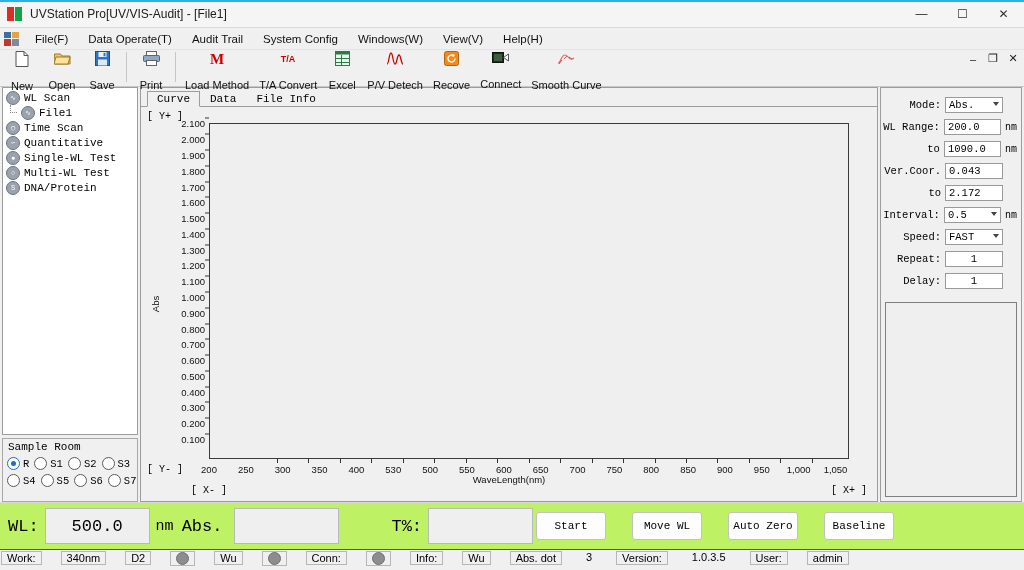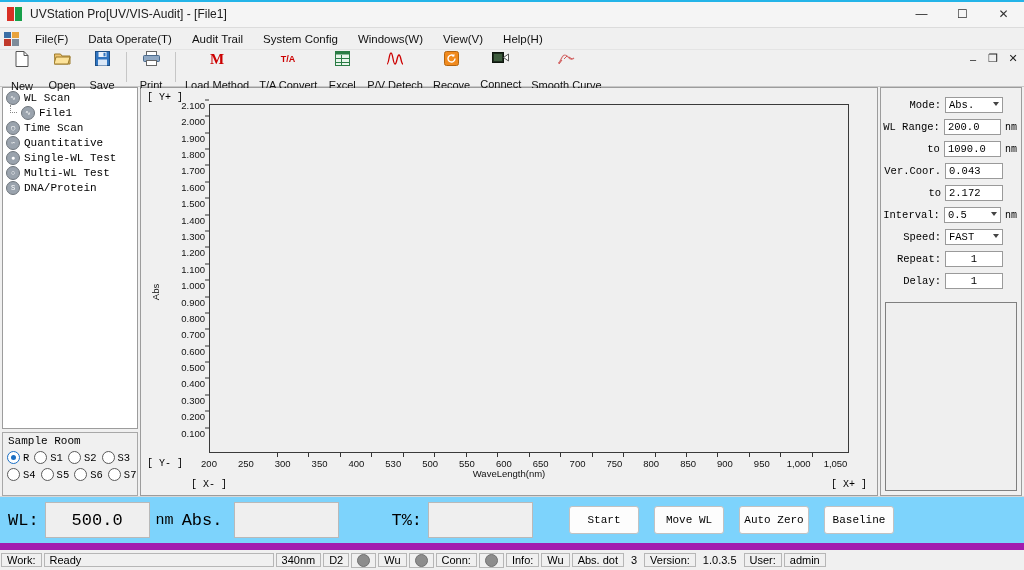--- a/index.html
+++ b/index.html
@@ -88,29 +88,29 @@
   .prow{display:flex;align-items:center;height:18px;margin-bottom:4px;}
   .plab{width:58px;text-align:right;font-size:10.5px;font-family:"Liberation Mono",monospace;color:#000;padding-right:4px;white-space:nowrap;}
   .pfield{width:58px;height:16px;background:#fff;border:1px solid #9a9a9a;font-size:10.5px;font-family:"Liberation Mono",monospace;display:flex;align-items:center;padding:0 3px;box-sizing:border-box;color:#000;}
   .pfield.center{justify-content:center;}
   .psel{width:58px;height:16px;background:#fff;border:1px solid #9a9a9a;font-size:10.5px;font-family:"Liberation Mono",monospace;display:flex;align-items:center;padding:0 3px;box-sizing:border-box;position:relative;color:#000;}
   .psel .cv{position:absolute;right:3px;top:4px;width:0;height:0;border-left:3.5px solid transparent;border-right:3.5px solid transparent;border-top:4px solid #444;}
   .punit{font-size:10px;font-family:"Liberation Mono",monospace;margin-left:4px;color:#000;}
   .rlist{flex:1 1 auto;margin:4px 4px 4px 4px;background:#efefef;border:1px solid #7f7f7f;min-height:0;}
 
   
-  .measure{height:46px;flex:0 0 auto;display:flex;align-items:center;background:#7dd3fc;border-top:1px solid #d8d8d8;padding:0 8px;}
+  .measure{height:46px;flex:0 0 auto;display:flex;align-items:center;background:#bef264;border-top:1px solid #d8d8d8;padding:0 8px;}
   .m-lab{font-size:17px;font-family:"Liberation Mono",monospace;color:#000;margin-right:6px;}
   .m-field{height:36px;background:#efefef;border:1px solid #b9b9b9;display:flex;align-items:center;justify-content:center;font-size:17px;font-family:"Liberation Mono",monospace;color:#000;box-sizing:border-box;}
   .m-unit{font-size:15px;font-family:"Liberation Mono",monospace;margin:0 8px 0 6px;color:#000;}
-  .m-btns{margin-left:auto;display:flex;gap:15px;padding-right:122px;}
+  .m-btns{margin-left:auto;display:flex;gap:26px;padding-right:122px;}
   .m-btn{width:68px;height:26px;background:#fdfdfd;border:1px solid #c2c2c2;border-radius:3px;display:flex;align-items:center;justify-content:center;font-size:11px;font-family:"Liberation Mono",monospace;color:#000;cursor:default;}
 
   
-  .status{height:20px;flex:0 0 auto;display:flex;align-items:center;background:#f0f0f0;border-top:7px solid #a21caf;font-size:11px;}
+  .status{height:20px;flex:0 0 auto;display:flex;align-items:flex-start;background:#f0f0f0;border-top:1px solid #a21caf;font-size:11px;gap:17px;}
   .sc{display:flex;align-items:center;justify-content:center;border:1px solid #b6b6b6;margin:1px 1px;padding:0 5px;background:#f0f0f0;white-space:nowrap;color:#000;box-sizing:border-box;}
   .sc.plain{border:none;background:transparent;}
   .sc.grow{flex:0 0 230px;justify-content:flex-start;}
   .dot{width:11px;height:11px;border-radius:50%;background:#8d8d8d;border:1px solid #707070;}
 </style>
 </head>
 <body>
 
 <div class="app">
 
@@ -342,20 +342,25 @@
             </div>
           <div class="rad">
               <span class="rbox"></span>
               <span>S7</span>
             </div>
         </div>
       </div>
     </div>
 
     <div class="centercol">
+      <div class="tabs">
+        <div class="tab active">Curve</div>
+        <div class="tab">Data</div>
+        <div class="tab">File Info</div>
+      </div>
       <div class="chartwrap">
         <div class="corner c-yp">[ Y+ ]</div>
         <div class="corner c-ym">[ Y- ]</div>
         <div class="corner c-xm">[ X- ]</div>
         <div class="corner c-xp">[ X+ ]</div>
         <div class="ytitle">Abs</div>
         <div class="ylabels" id="ylabels">
             <div class="ylab" style="bottom: 2.67731%;">0.100<span class="ytick"></span></div>
             <div class="ylab" style="bottom: 7.37435%;">0.200<span class="ytick"></span></div>
             <div class="ylab" style="bottom: 12.0714%;">0.300<span class="ytick"></span></div>
@@ -507,21 +512,20 @@
     <div class="m-btns">
       <div class="m-btn">Start</div>
       <div class="m-btn">Move WL</div>
       <div class="m-btn">Auto Zero</div>
       <div class="m-btn">Baseline</div>
     </div>
   </div>
 
   <div class="status">
     <div class="sc">Work:</div>
-    <div class="sc grow">Ready</div>
     <div class="sc">340nm</div>
     <div class="sc">D2</div>
     <div class="sc">
         <span class="dot"></span>
       </div>
     <div class="sc">Wu</div>
     <div class="sc">
         <span class="dot"></span>
       </div>
     <div class="sc">Conn:</div>

